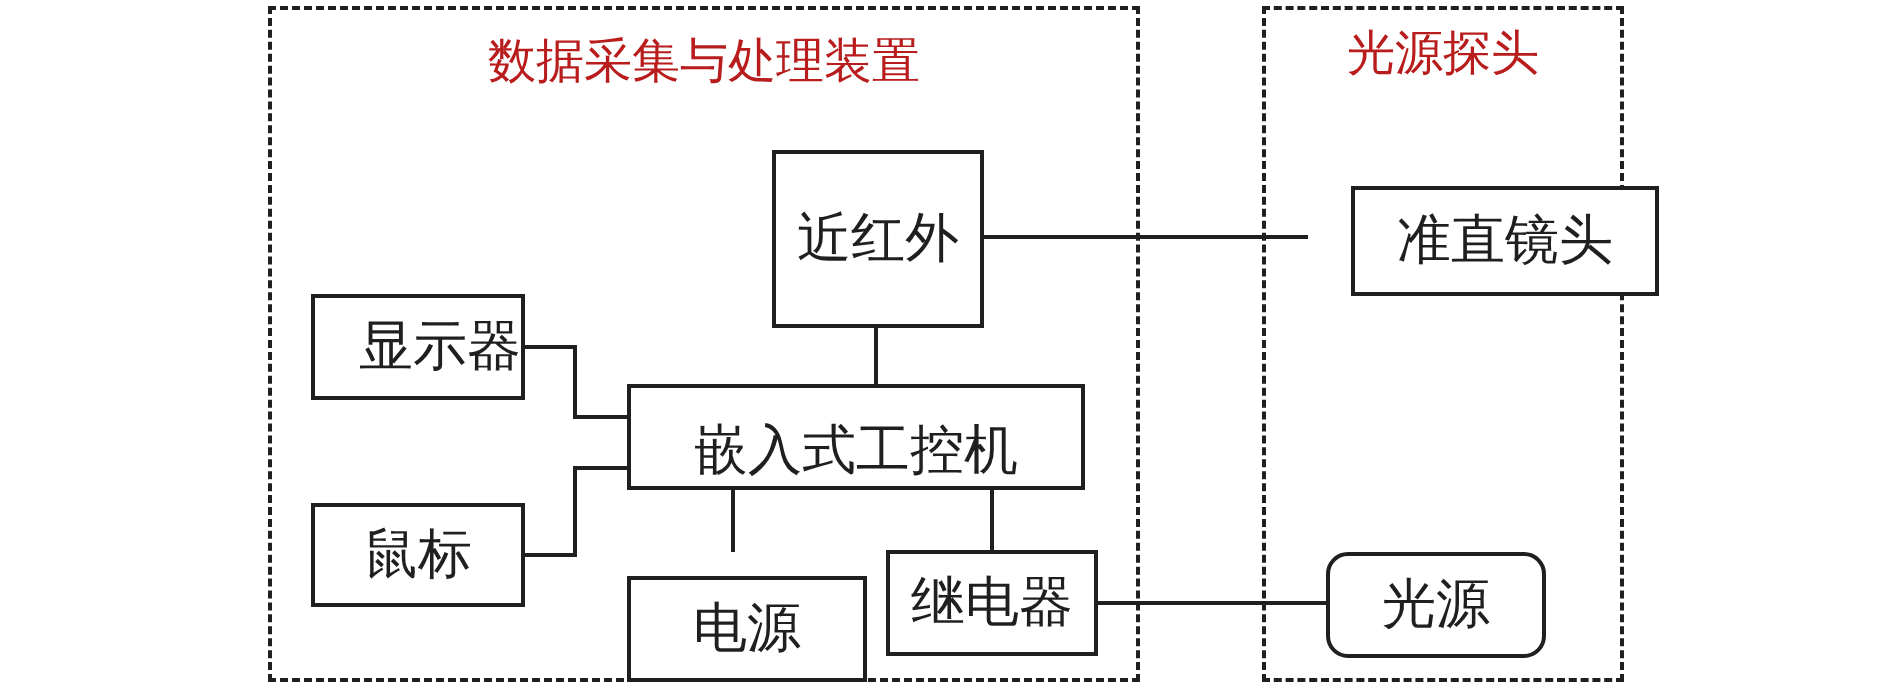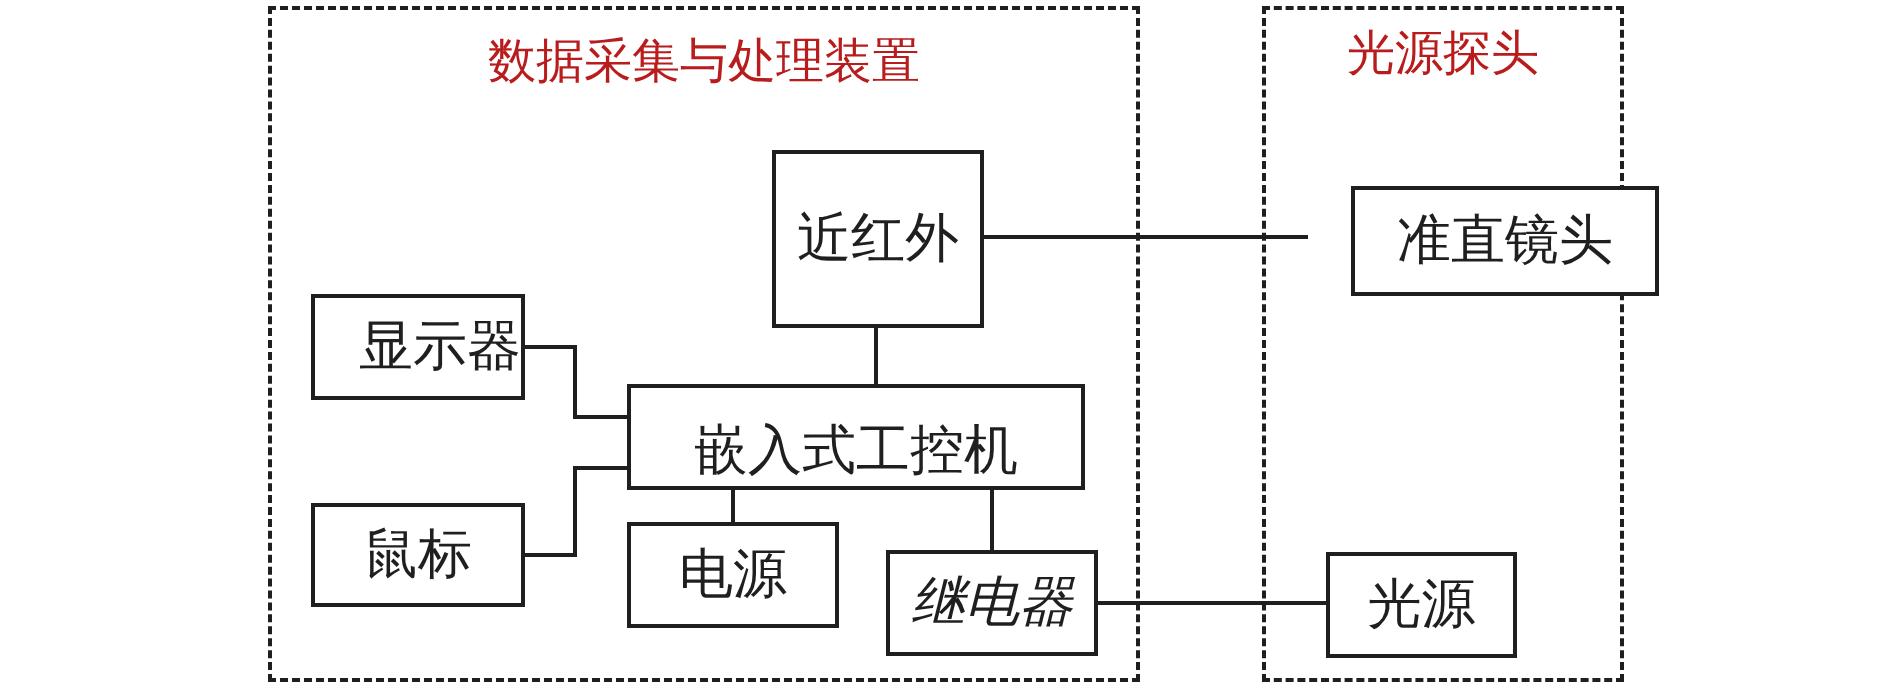--- a/index.html
+++ b/index.html
@@ -94,25 +94,25 @@
   </div>
 
   <div class="node" style="left:627px; top:384px; width:458px; height:106px;justify-content:flex-end;">
     <div>嵌入式工控机</div>
   </div>
 
   <div class="node" style="left:311px; top:503px; width:214px; height:104px;text-align:center;">
     <div>鼠标</div>
   </div>
 
-  <div class="node" style="left:627px; top:522px; width:212px; height:106px;">
+  <div class="node" style="left:627px; top:576px; width:240px; height:106px;">
     <div>电源</div>
   </div>
 
-  <div class="node" style="left:886px; top:550px; width:212px; height:106px;font-style:italic;">
+  <div class="node" style="left:886px; top:550px; width:212px; height:106px;">
     <div>继电器</div>
   </div>
 
-  <div class="node" style="left:1326px; top:552px; width:191px; height:106px;">
+  <div class="node" style="left:1326px; top:552px; width:220px; height:106px;border-radius:22px;">
     <div>光源</div>
   </div>
 
 </div>
 
 </body></html>

